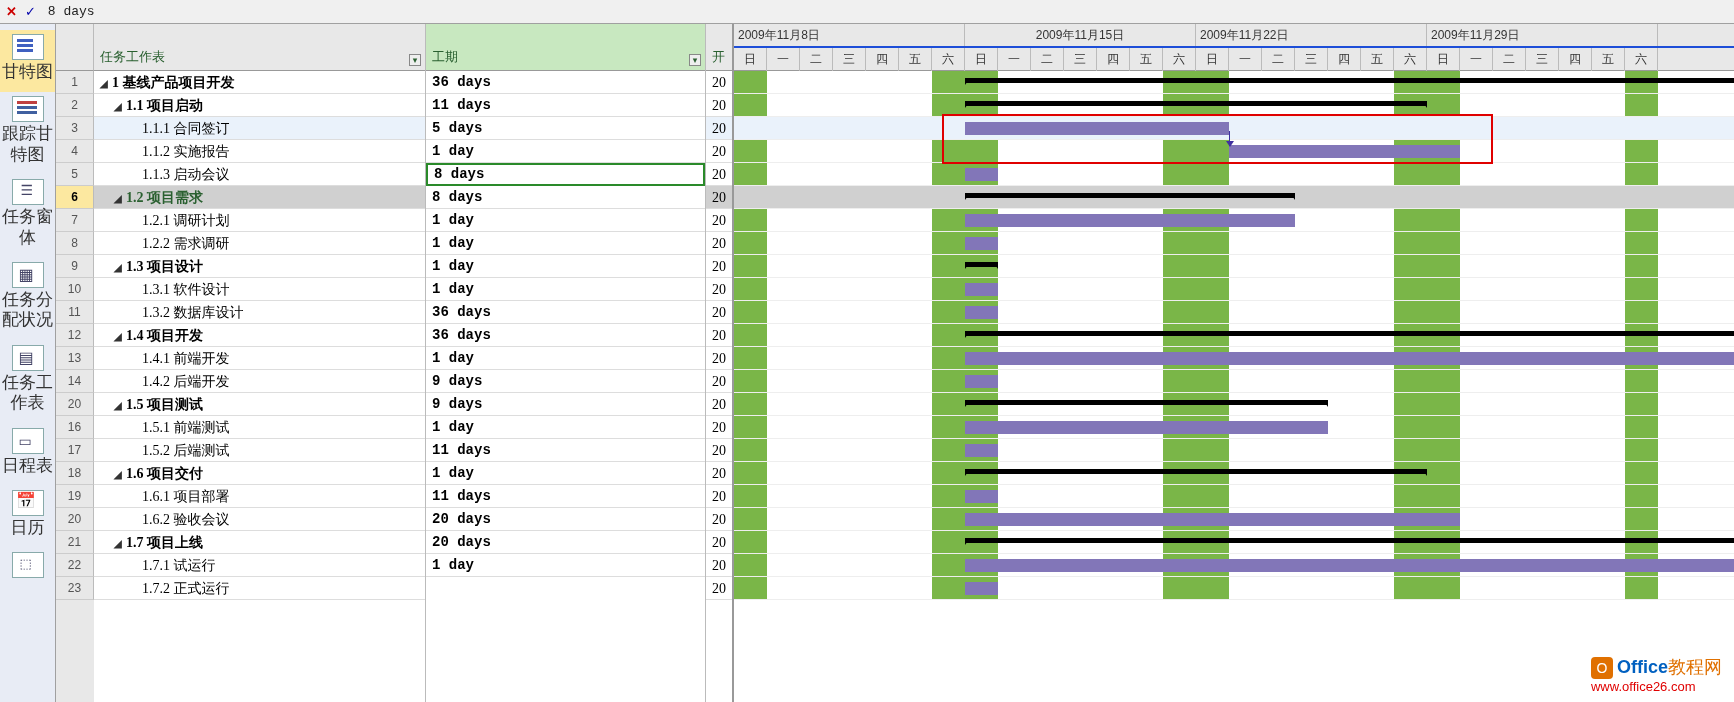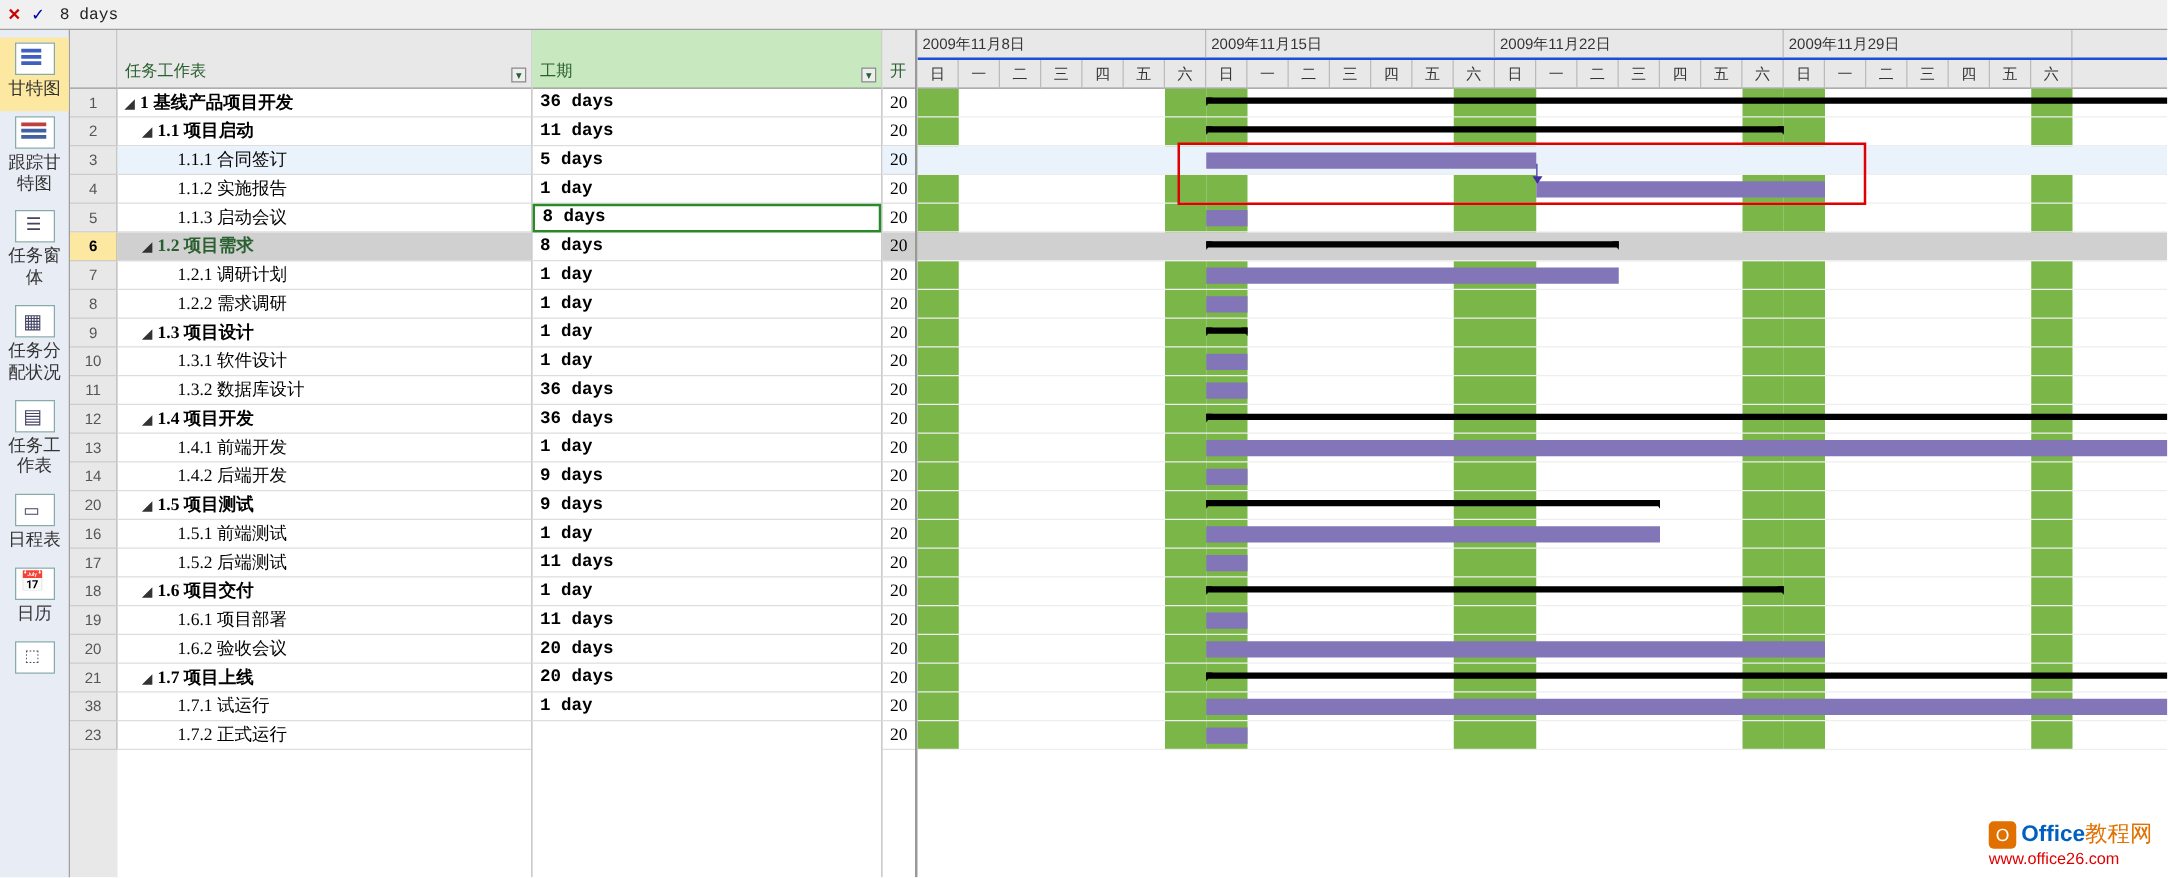--- a/index.html
+++ b/index.html
@@ -17,21 +17,21 @@
 .sidebar-item.sel { background: #fce8a0; }
 .sidebar-icon { width: 32px; height: 26px; margin: 0 auto 2px; background: #fff; border: 1px solid #8aa; position: relative; }
 .sidebar-icon.gantt::after { content: ""; position: absolute; left: 4px; top: 4px; width: 16px; height: 3px; background: #4060c0; box-shadow: 0 5px 0 #4060c0, 0 10px 0 #4060c0; }
 .sidebar-icon.track::after { content: ""; position: absolute; left: 4px; top: 4px; width: 20px; height: 3px; background: #c04040; box-shadow: 0 5px 0 #4060a0, 0 10px 0 #4060a0; }
 .sidebar-icon.pane::after { content: "☰"; position: absolute; left: 8px; top: 2px; color: #446; font-size: 14px; }
 .sidebar-icon.alloc::after { content: "▦"; position: absolute; left: 6px; top: 2px; color: #446; font-size: 16px; }
 .sidebar-icon.sheet::after { content: "▤"; position: absolute; left: 6px; top: 2px; color: #446; font-size: 16px; }
 .sidebar-icon.sched::after { content: "▭"; position: absolute; left: 6px; top: 4px; color: #446; font-size: 14px; }
 .sidebar-icon.cal::after { content: "📅"; position: absolute; left: 4px; top: 0; font-size: 16px; }
 .sidebar-icon.net::after { content: "⬚"; position: absolute; left: 7px; top: 3px; color: #446; font-size: 13px; }
-.sidebar-label { font-size: 14px; color: #333; line-height: 1.2; }
+.sidebar-label { font-size: 17px; color: #333; line-height: 1.2; }
 
 .content { flex: 1; display: flex; overflow: hidden; }
 
 .table-side { width: 678px; flex-shrink: 0; border-right: 2px solid #999; display: flex; }
 .rownums { width: 42px; background: #e8e8e8; }
 .rownum-hdr { height: 47px; border-bottom: 1px solid #999; border-right: 1px solid #bbb; }
 .rownum { height: 23px; border-bottom: 1px solid #ccc; border-right: 1px solid #bbb; text-align: center; line-height: 23px; color: #555; font-size: 12px; }
 .rownum.sel { background: #fce8a0; color: #000; font-weight: bold; }
 
 .task-cols { flex: 1; display: flex; }
@@ -148,21 +148,21 @@
           <div class="rownum">12</div>
           <div class="rownum">13</div>
           <div class="rownum">14</div>
           <div class="rownum">20</div>
           <div class="rownum">16</div>
           <div class="rownum">17</div>
           <div class="rownum">18</div>
           <div class="rownum">19</div>
           <div class="rownum">20</div>
           <div class="rownum">21</div>
-          <div class="rownum">38</div>
+          <div class="rownum">22</div>
           <div class="rownum">23</div>
         </div>
       <div class="task-cols">
         <div class="col-name">
           <div class="col-hdr">
             <span>任务工作表</span>
             <span class="dd">▾</span>
           </div>
           <div id="col-name-body">
               <div class="">
@@ -386,21 +386,21 @@
               </div>
             </div>
         </div>
       </div>
     </div>
 
     <div class="gantt-side">
       <div class="gantt-hdr">
         <div class="gantt-hdr-top" id="weeks">
             <div style="width: 231px;">2009年11月8日</div>
-            <div style="width: 231px;">2009年11月15日</div>
+            <div style="width: 231px; text-align: center;">2009年11月15日</div>
             <div style="width: 231px;">2009年11月22日</div>
             <div style="width: 231px;">2009年11月29日</div>
           </div>
         <div class="gantt-hdr-bot" id="days">
             <div>日</div>
             <div>一</div>
             <div>二</div>
             <div>三</div>
             <div>四</div>
             <div>五</div>

